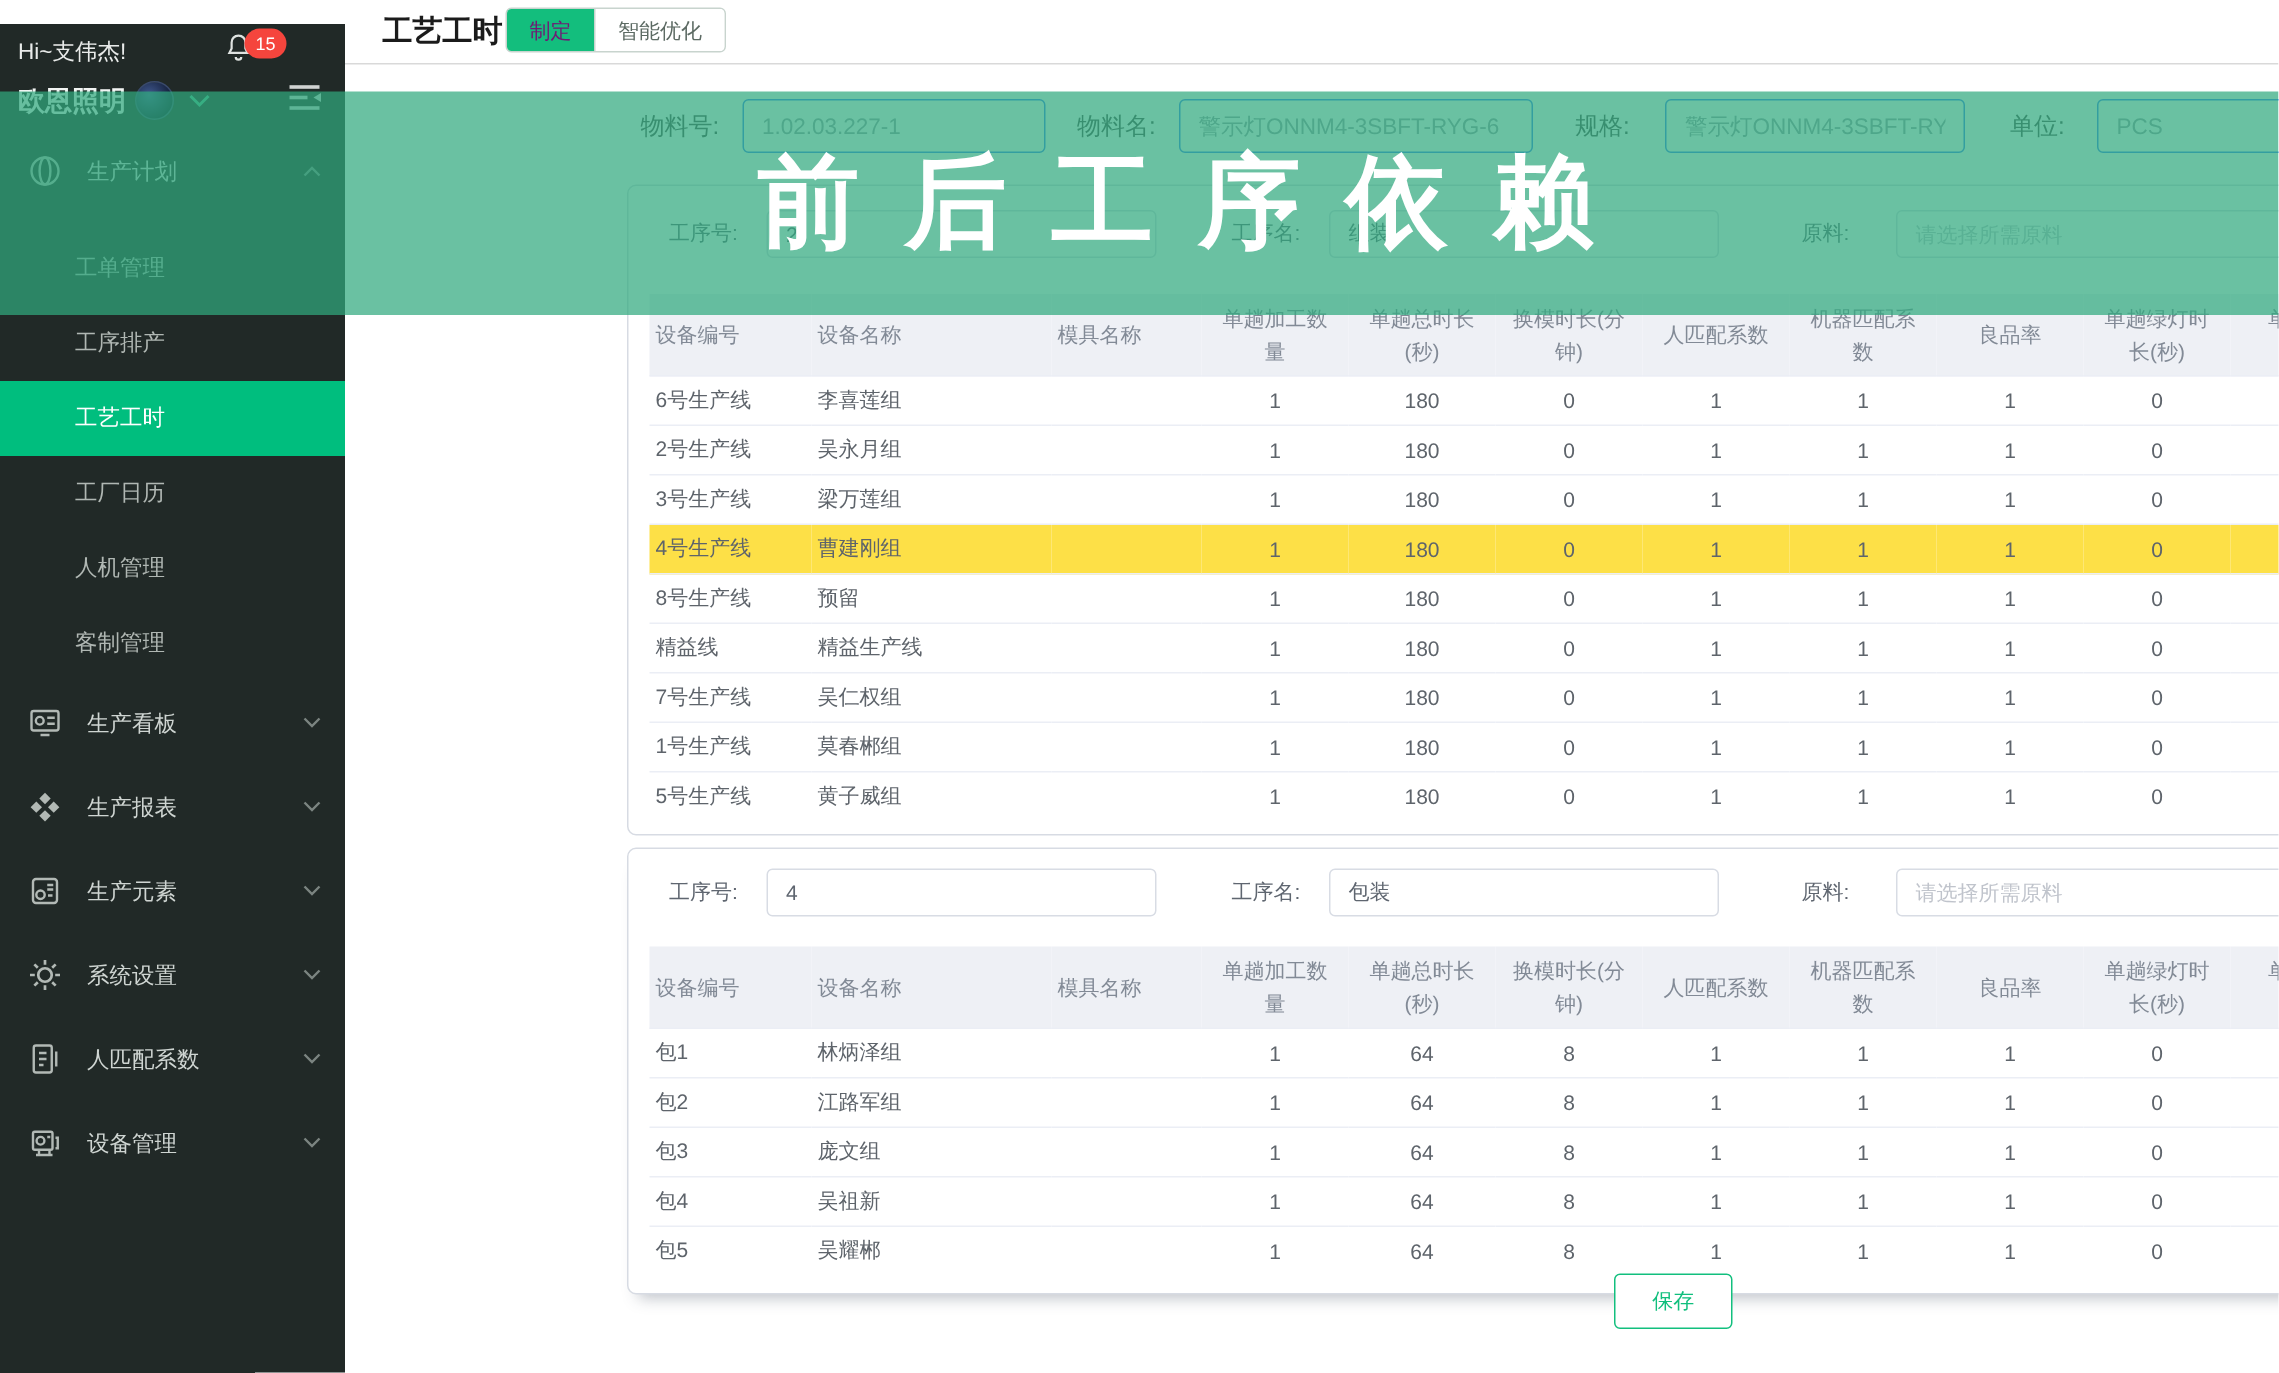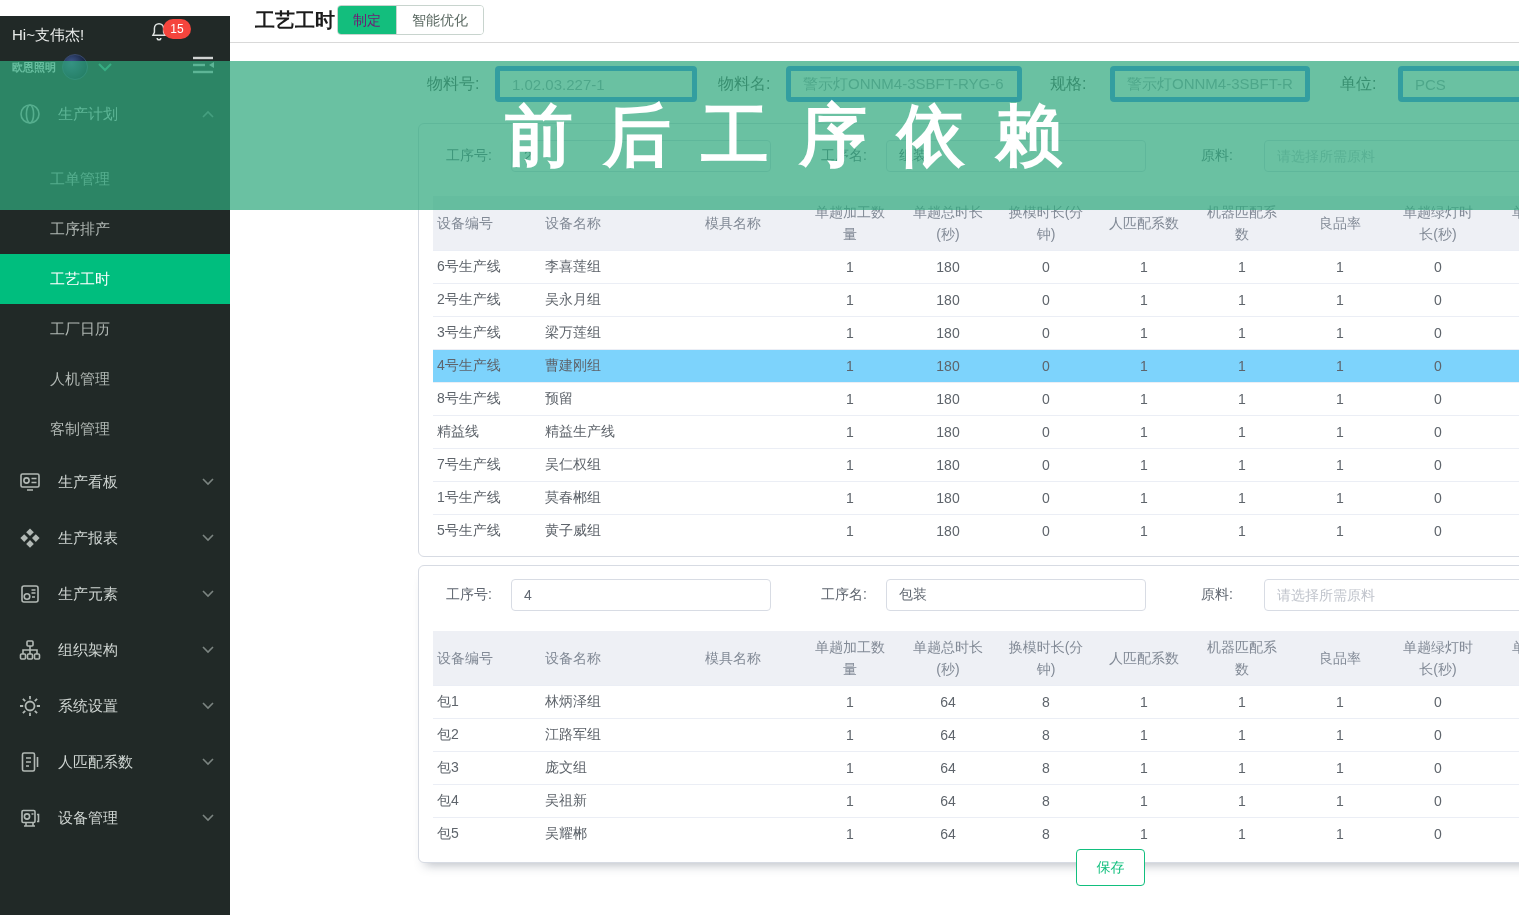--- a/index.html
+++ b/index.html
@@ -10,21 +10,21 @@
   
   .sidebar { position:absolute; left:0; top:16px; width:230px; height:915px;
     background:#212927; z-index:1; }
   .sb-top { padding:8px 12px 0 12px; position:relative; height:70px; }
   .greeting { color:#e8eae9; font-size:15px; line-height:22px; }
   .bell-wrap { position:absolute; left:148px; top:5px; width:22px; height:22px; }
   .badge { position:absolute; left:163px; top:3px; min-width:28px; height:20px;
     background:#f5453d; color:#fff; border-radius:10px; font-size:12px;
     line-height:20px; text-align:center; padding:0 6px; }
   .company-row { display:flex; align-items:center; margin-top:8px; }
-  .company { color:#f2f4f3; font-size:11px; font-weight:bold; }
+  .company { color:#f2f4f3; font-size:18px; font-weight:bold; }
   .avatar { width:26px; height:26px; border-radius:50%; margin-left:6px;
     background:radial-gradient(circle at 35% 35%, #41598f, #0e1830 75%);
     border:1px solid #3a4a6b; }
   .company-caret { margin-left:10px; }
   .fold-btn { position:absolute; right:14px; top:38px; width:26px; height:22px; }
 
   .menu { margin-top:0; }
   .m-item { display:flex; align-items:center; height:56px; padding:0 16px 0 18px;
     color:#cfd5d2; font-size:15px; position:relative; cursor:pointer; }
   .m-item .m-ico { width:24px; height:24px; margin-right:16px; flex:0 0 24px; opacity:.88; }
@@ -43,21 +43,21 @@
     border:1px solid #c8d4ce; border-radius:4px; overflow:hidden; background:#fff; }
   .tab { padding:0 15px; line-height:28px; font-size:14px; color:#5c6a63;
     background:#fff; cursor:pointer; }
   .tab.active { background:#13be7d; color:#701a75; }
   .tab + .tab { border-left:1px solid #c8d4ce; }
   .hdr-divider { position:absolute; left:0; top:42px; width:1289px; height:1px; background:#d9d9d9; }
 
   
   .mat-field { position:absolute; top:66px; display:flex; align-items:center; height:36px; }
   .mat-label { font-size:16px; color:#4c4c4c; white-space:nowrap; }
-  .mat-input { height:36px; border:5px solid #3b82f6; border-radius:4px;
+  .mat-input { height:36px; border:1px solid #3b82f6; border-radius:4px;
     padding:0 12px; font-size:15px; color:#9aa1a9; background:#fff; outline:none;
     font-family:"Liberation Sans","DejaVu Sans",sans-serif; }
 
   
   .panel { position:absolute; left:188px; width:1410px; background:#fff;
     border:1px solid #d7dbe3; border-radius:6px; overflow:hidden; }
   .panel1 { top:123px; height:434px; }
   .panel2 { top:565px; height:298px; box-shadow:0 9px 10px -7px rgba(55,65,85,.35); }
   .proc-row { display:flex; align-items:center; height:32px; margin-top:16px; }
   .pr-label { font-size:14px; color:#5f6670; white-space:nowrap; }
@@ -70,25 +70,25 @@
   .pr-input::placeholder { color:#c0c4cc; }
   .in1 { margin-left:15px; }
   .in2 { margin-left:15px; }
   .in3 { margin-left:13px; }
 
   table.dev { border-collapse:collapse; table-layout:fixed; margin:24px 0 0 14px; width:1174px; }
   table.dev th { background:#eef0f5; color:#828a96; font-weight:normal; font-size:14px;
     padding:5px 4px; white-space:pre-line; line-height:22px; vertical-align:middle; height:54px; }
   table.dev td { font-size:14px; color:#5e646b; padding:0 4px; height:33px;
     border-top:1px solid #ebeef5; background:transparent; }
-  table.dev tr.hl td { background:#7dd3fc; }
+  table.dev tr.hl td { background:#fde047; }
   .al { text-align:left; }
   .ac { text-align:center; }
 
-  .save-btn { position:absolute; left:846px; top:849px; width:69px; height:37px;
+  .save-btn { position:absolute; left:846px; top:849px; width:79px; height:37px;
     background:#fff; border:1px solid #12bf7e; border-radius:4px; color:#10bf7d;
     font-size:14px; cursor:pointer; z-index:6;
     font-family:"Liberation Sans","DejaVu Sans",sans-serif; }
 
   
   .overlay { position:absolute; left:0; top:61px; width:1519px; height:149px;
     background:rgba(49,169,126,.72); z-index:50; pointer-events:none; }
   .watermark { position:absolute; left:505px; top:37px; font-size:68px; font-weight:bold;
     color:#fff; letter-spacing:30px; white-space:nowrap; line-height:1.1; }
 
@@ -191,37 +191,20 @@
         </svg>
       </span>
       <span class="m-label">生产元素</span>
       <span class="m-caret">
         <svg width="12" height="8" viewBox="0 0 12 8" fill="none" stroke="#9aa39f" stroke-width="1.6">
             <polyline points="1,1 6,6 11,1"></polyline>
           </svg>
       </span>
     </div>
 
-    <div class="m-item">
-      <span class="m-ico">
-        <svg width="24" height="24" viewBox="0 0 24 24" fill="none" stroke="#c6cdc9" stroke-width="1.6">
-          <rect x="9" y="3" width="6" height="5" rx="1"></rect>
-            <rect x="2.5" y="16" width="5" height="5" rx="1"></rect>
-          <rect x="9.5" y="16" width="5" height="5" rx="1"></rect>
-            <rect x="16.5" y="16" width="5" height="5" rx="1"></rect>
-          <path d="M12 8v4M5 16v-4h14v4M12 12v4"></path>
-        </svg>
-      </span>
-      <span class="m-label">组织架构</span>
-      <span class="m-caret">
-        <svg width="12" height="8" viewBox="0 0 12 8" fill="none" stroke="#9aa39f" stroke-width="1.6">
-            <polyline points="1,1 6,6 11,1"></polyline>
-          </svg>
-      </span>
-    </div>
 
     <div class="m-item">
       <span class="m-ico">
         <svg width="24" height="24" viewBox="0 0 24 24" fill="none" stroke="#c6cdc9" stroke-width="1.8">
           <circle cx="12" cy="12" r="4.5"></circle>
           <path d="M12 2v3.2M12 18.8V22M2 12h3.2M18.8 12H22M4.9 4.9l2.3 2.3M16.8 16.8l2.3 2.3M19.1 4.9l-2.3 2.3M7.2 16.8l-2.3 2.3"></path>
         </svg>
       </span>
       <span class="m-label">系统设置</span>
       <span class="m-caret">

